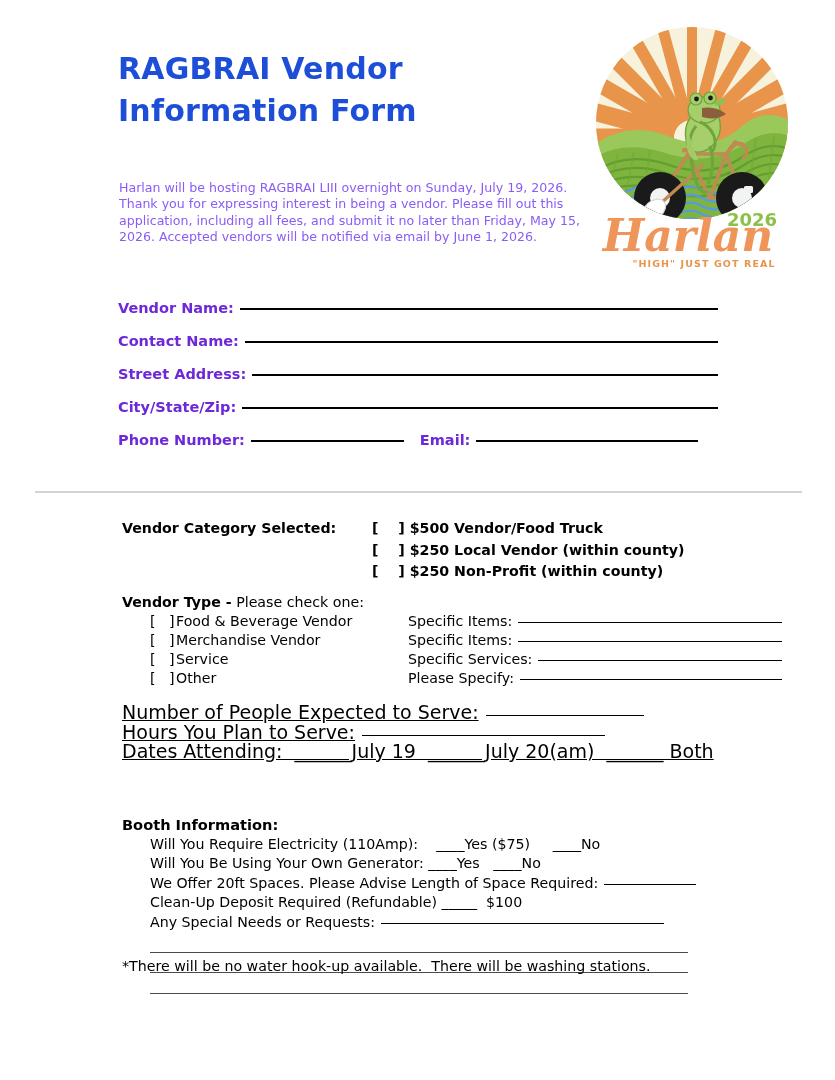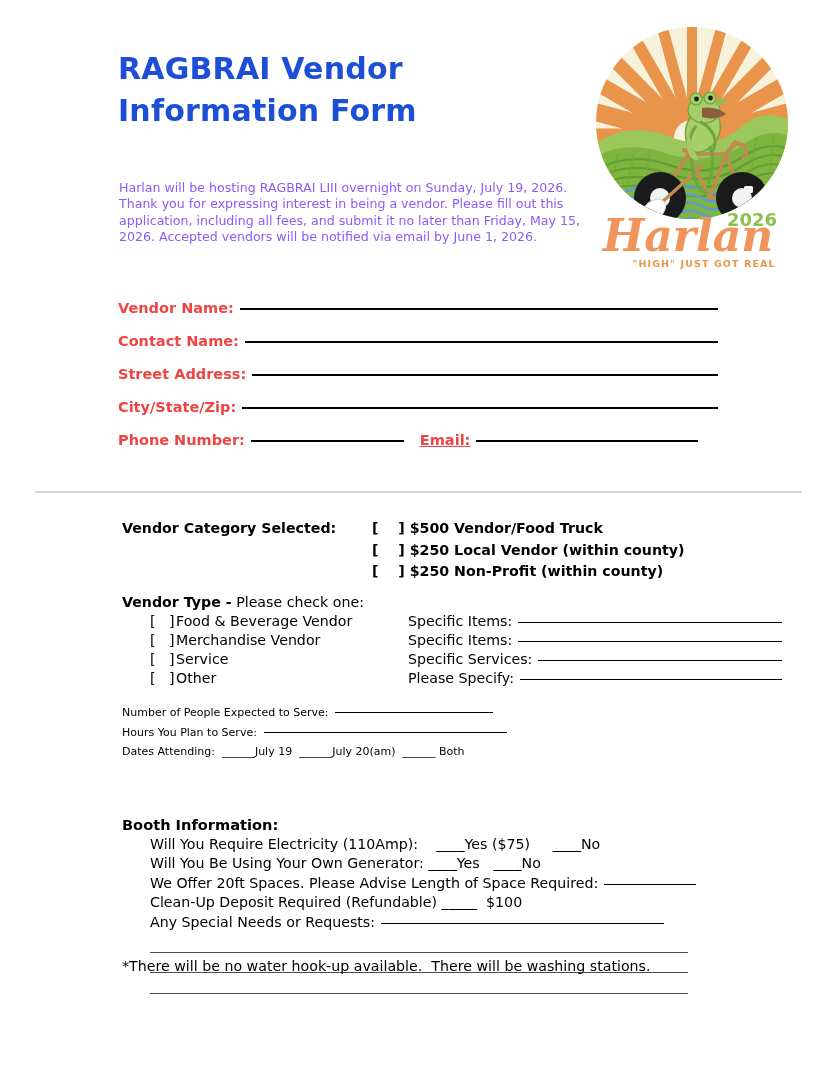--- a/index.html
+++ b/index.html
@@ -68,32 +68,32 @@
   }
   .field-row {
     display: flex;
     align-items: baseline;
     height: 33px;
   }
   .field-label {
     font-weight: bold;
     font-size: 14.5px;
     white-space: nowrap;
-    color: #ef4444;
+    color: #6d28d9;
   }
   .field-rule {
     flex: 1;
     border-bottom: 2.2px solid #000;
     margin-left: 6px;
     position: relative;
     top: -3px;
   }
   .field-rule.fixed-phone { flex: 0 0 153px; }
   .field-rule.fixed-email { flex: 0 0 222px; }
-  .field-label.inline-email { margin-left: 16px; text-decoration: underline; }
+  .field-label.inline-email { margin-left: 16px; }
 
   
   .divider {
     position: absolute;
     left: 35px;
     top: 491px;
     width: 767px;
     height: 2px;
     background: #d4d4d4;
   }
@@ -148,22 +148,23 @@
     top: -3px;
     min-width: 40px;
   }
 
   
   .serve {
     position: absolute;
     left: 122px;
     top: 703px;
     width: 640px;
-    font-size: 11px;
+    font-size: 19px;
     line-height: 19.5px;
+    text-decoration: underline;
   }
   .serve-row { display: flex; align-items: baseline; height: 19.5px; }
   .serve-lbl { white-space: nowrap; }
   .serve-rule {
     border-bottom: 1.4px solid #000;
     margin-left: 7px;
     position: relative;
     top: -3px;
   }
   .serve-rule.w1 { width: 158px; }

